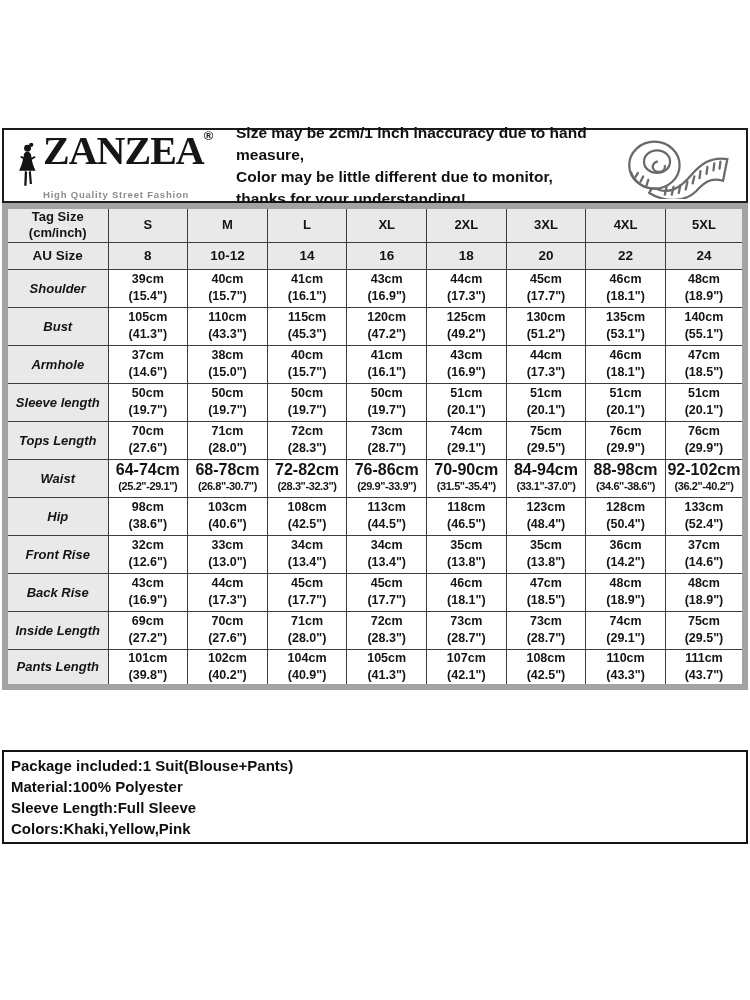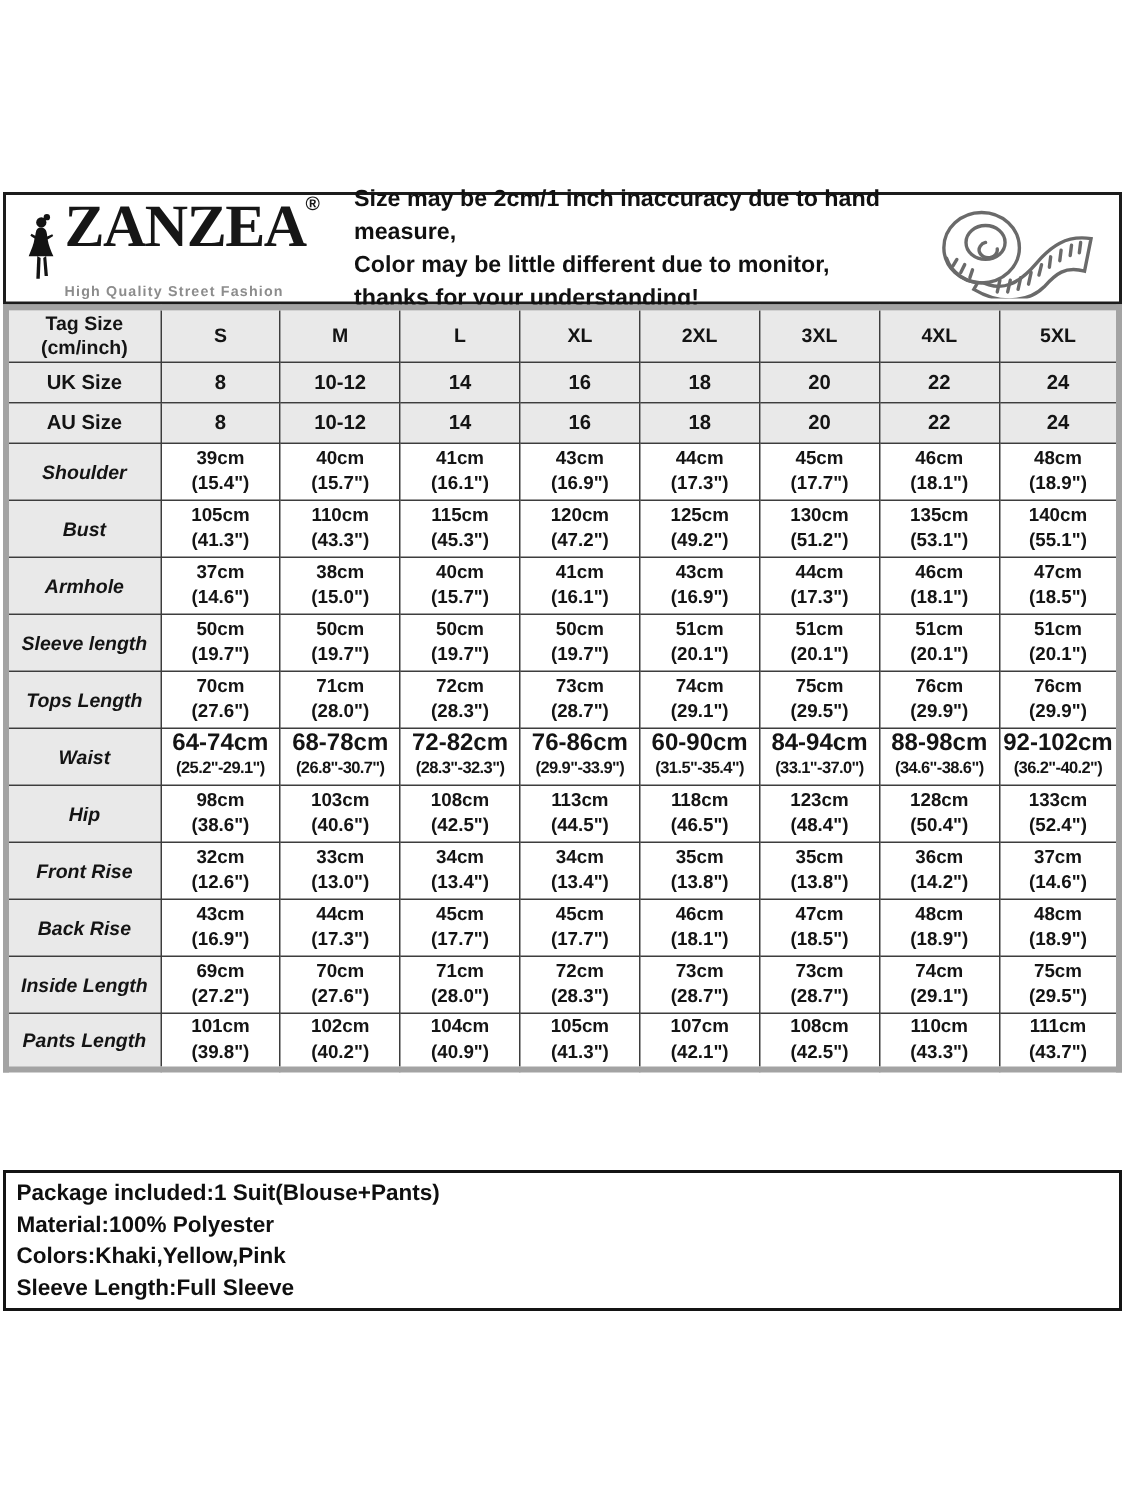--- a/index.html
+++ b/index.html
@@ -24,40 +24,40 @@
   }
   .reg { font-size: 13px; vertical-align: top; position: relative; top: -2px; color: #161616; }
   .tagline { font-size: 9.5px; color: #8c8c8c; letter-spacing: 0.8px; margin-top: 19px; white-space: nowrap; }
   .notice { flex: 1 1 auto; text-align: left; font-size: 15.5px; line-height: 22px; color: #111; }
   .tape { flex: 0 0 132px; display: flex; justify-content: center; align-items: center; padding-right: 6px; }
 
   
   table.size-table {
     position: absolute; left: 2px; top: 203px; width: 746px;
     border-collapse: collapse; table-layout: fixed;
-    border: 4px solid #a3a3a3;
+    border: 6px solid #a3a3a3;
   }
   .size-table td {
     border: 1px solid #3d3d3d; text-align: center; vertical-align: middle;
     padding: 0; font-weight: 700; overflow: hidden;
   }
   .col-label { width: 103px; }
   .row-size td { background: #e9e9e9; font-size: 13.5px; }
   .row-size { height: 27px; }
   .row-size-first { height: 36px; }
   .row-size-first td { font-size: 13px; line-height: 16px; }
   .row-meas { height: 38px; }
   .row-meas td { background: #ffffff; font-size: 12.5px; line-height: 17px; }
   .row-meas td.label-cell { background: #e9e9e9; font-size: 13px; font-style: italic; }
   .cell-tight div.inch-line { font-size: 11px; letter-spacing: -0.4px; }
   .cell-tight div.cm-line { font-size: 16px; }
 
   
   .footer-box {
-    position: absolute; left: 2px; top: 780px; width: 746px;
+    position: absolute; left: 2px; top: 750px; width: 746px;
     border: 2px solid #141414; background: #fff;
     padding: 3px 7px; font-size: 15px; line-height: 21px; color: #0f0f0f;
   }
 </style>
 </head>
 <body>
 
 <div class="sheet">
 
   <div class="header-box">
@@ -134,44 +134,31 @@
           <td>M</td>
           <td>L</td>
           <td>XL</td>
           <td>2XL</td>
           <td>3XL</td>
           <td>4XL</td>
           <td>5XL</td>
         </tr>
         <tr class="row-size">
           <td class="label-cell">
-            <div>UK Size</div>
+            <div>AU Size</div>
           </td>
           <td>8</td>
           <td>10-12</td>
           <td>14</td>
           <td>16</td>
           <td>18</td>
           <td>20</td>
           <td>22</td>
           <td>24</td>
         </tr>
-        <tr class="row-size">
-          <td class="label-cell">
-            <div>AU Size</div>
-          </td>
-          <td>8</td>
-          <td>10-12</td>
-          <td>14</td>
-          <td>16</td>
-          <td>18</td>
-          <td>20</td>
-          <td>22</td>
-          <td>24</td>
-        </tr>
         <tr class="row-meas">
           <td class="label-cell">Shoulder</td>
           <td>
             <div class="cm-line">39cm</div>
             <div class="inch-line">(15.4")</div>
           </td>
           <td>
             <div class="cm-line">40cm</div>
             <div class="inch-line">(15.7")</div>
           </td>
@@ -352,21 +339,21 @@
           </td>
           <td class="cell-tight">
             <div class="cm-line">72-82cm</div>
             <div class="inch-line">(28.3"-32.3")</div>
           </td>
           <td class="cell-tight">
             <div class="cm-line">76-86cm</div>
             <div class="inch-line">(29.9"-33.9")</div>
           </td>
           <td class="cell-tight">
-            <div class="cm-line">60-90cm</div>
+            <div class="cm-line">70-90cm</div>
             <div class="inch-line">(31.5"-35.4")</div>
           </td>
           <td class="cell-tight">
             <div class="cm-line">84-94cm</div>
             <div class="inch-line">(33.1"-37.0")</div>
           </td>
           <td class="cell-tight">
             <div class="cm-line">88-98cm</div>
             <div class="inch-line">(34.6"-38.6")</div>
           </td>
@@ -549,17 +536,17 @@
             <div class="cm-line">111cm</div>
             <div class="inch-line">(43.7")</div>
           </td>
         </tr>
       </tbody>
   </table>
 
   <div class="footer-box">
     <div>Package included:1 Suit(Blouse+Pants)</div>
     <div>Material:100% Polyester</div>
+    <div>Sleeve Length:Full Sleeve</div>
     <div>Colors:Khaki,Yellow,Pink</div>
-    <div>Sleeve Length:Full Sleeve</div>
   </div>
 
 </div>
 
 </body></html>

